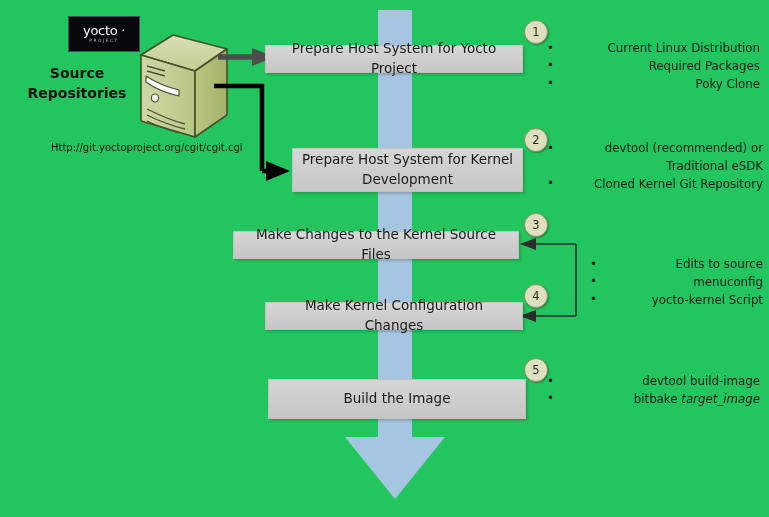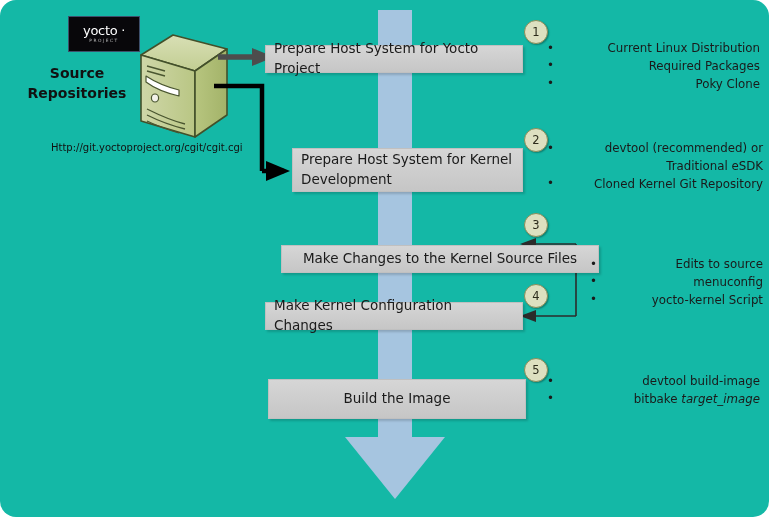--- a/index.html
+++ b/index.html
@@ -8,23 +8,22 @@
     background: #ffffff;
   }
   body {
     font-family: "DejaVu Sans", "Liberation Sans", sans-serif;
     -webkit-font-smoothing: antialiased;
   }
   #canvas {
     position: relative;
     width: 769px;
     height: 517px;
-    background: #14b8a6;
+    background: #22c55e;
     overflow: hidden;
-    border-radius: 16px;
   }
 
   
   .blue-shaft {
     position: absolute;
     left: 378px;
     top: 10px;
     width: 34px;
     height: 427px;
     background: #a6c5e0;
@@ -44,21 +43,21 @@
   .pbox {
     position: absolute;
     background: linear-gradient(to bottom, #d6d6d6 0%, #cdcdcd 55%, #c6c6c6 100%);
     border: 1px solid #c0c0c0;
     box-shadow: 2px 2px 2px rgba(0,0,0,0.16);
     color: #1a1a1a;
     font-size: 13.5px;
     display: flex;
     align-items: center;
     justify-content: center;
-    text-align: left;
+    text-align: center;
     line-height: 1.45;
     box-sizing: border-box;
     padding: 0 8px;
   }
 
   
   .numcircle {
     position: absolute;
     width: 22px;
     height: 22px;
@@ -233,21 +232,21 @@
 
   <div class="pbox" style="left:292px; top:148px; width:231px; height:44px;">Prepare Host System for Kernel Development</div>
   <div class="numcircle" style="left:524px; top:128px;">2</div>
   <div class="notes" style="left:545px; top:140px; width:218px;">
     <ul>
       <li>devtool (recommended) or Traditional eSDK</li>
       <li>Cloned Kernel Git Repository</li>
     </ul>
   </div>
 
-  <div class="pbox" style="left:233px; top:245px; width:318px; height:28px;margin-left:48px;">Make Changes to the Kernel Source Files</div>
+  <div class="pbox" style="left:233px; top:231px; width:286px; height:28px;">Make Changes to the Kernel Source Files</div>
   <div class="numcircle" style="left:524px; top:213px;">3</div>
 
   <div class="pbox" style="left:265px; top:302px; width:258px; height:28px;padding-left:8px;">Make Kernel Configuration Changes</div>
   <div class="numcircle" style="left:524px; top:284px;">4</div>
 
   <div class="notes" style="left:588px; top:256px; width:175px;">
     <ul>
       <li>Edits to source</li>
       <li>menuconfig</li>
       <li>yocto-kernel Script</li>

